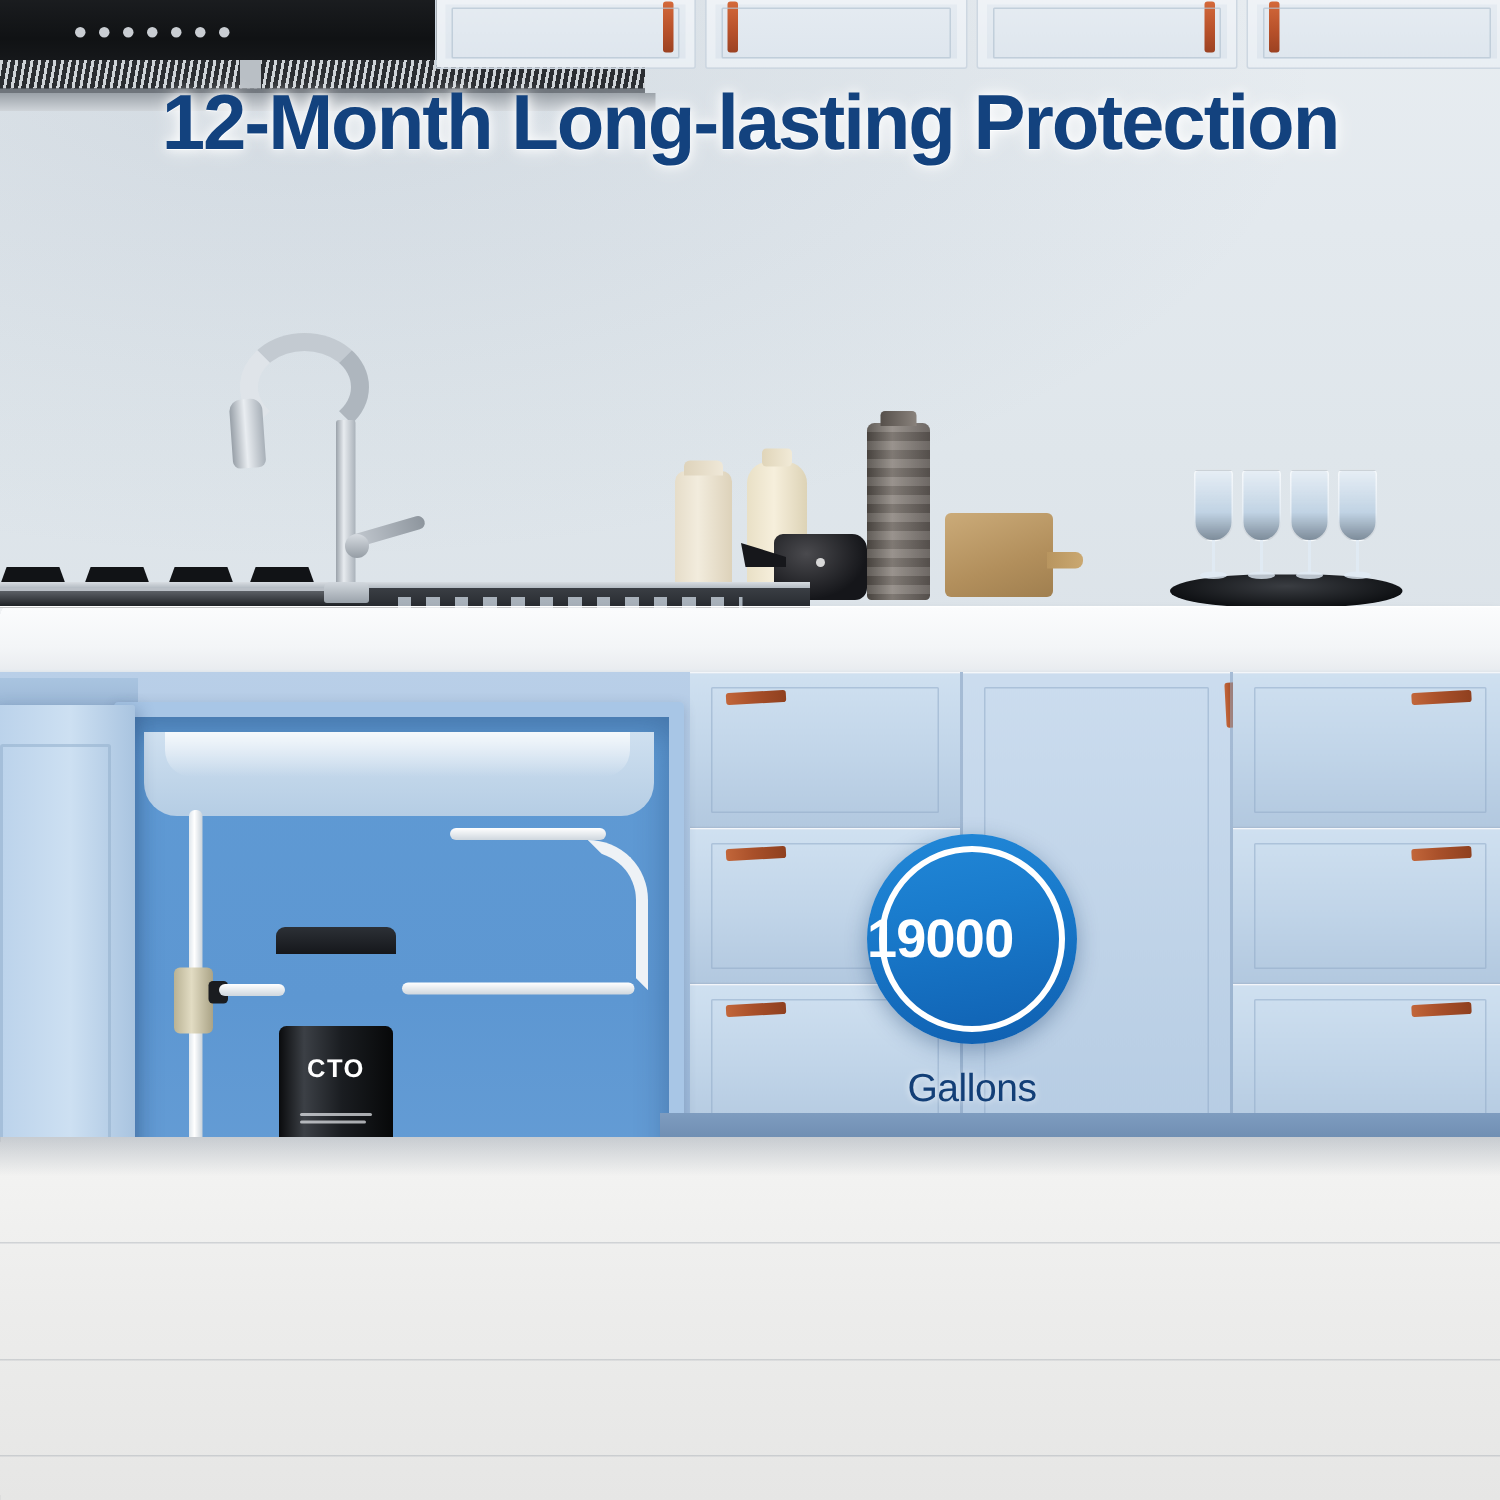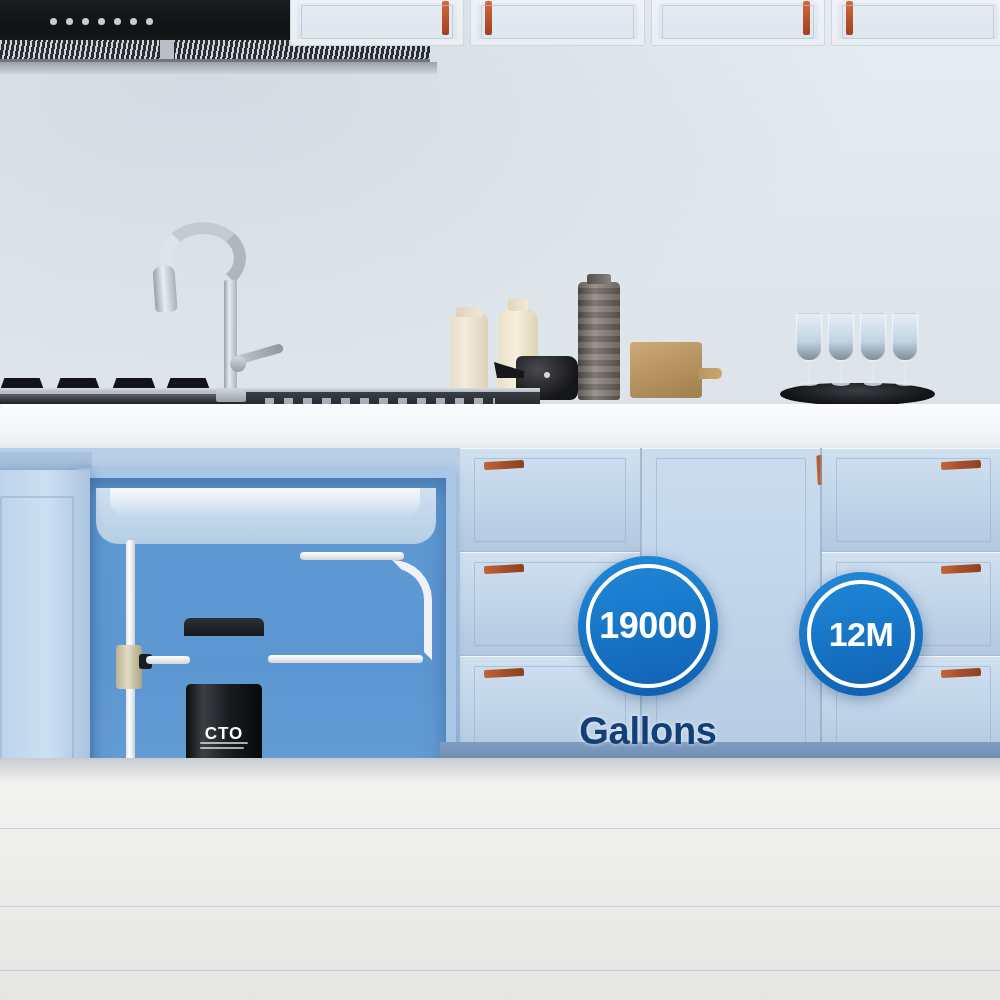--- a/index.html
+++ b/index.html
@@ -280,21 +280,21 @@
   .f-port-l { position:absolute; left:-12px; top:30px; width:16px; height:14px;
     background:linear-gradient(180deg,#303439,#16181c); border-radius:3px; }
   .f-port-r { position:absolute; right:-12px; top:30px; width:16px; height:14px;
     background:linear-gradient(180deg,#303439,#16181c); border-radius:3px; }
   .f-body {
     position:absolute; left:8px; top:66px; width:76px; height:230px;
     background:linear-gradient(90deg,#0a0b0d 0%,#3c4046 22%,#1a1d21 55%,#070809 100%);
     border-radius:5px 5px 9px 9px;
   }
   .f-cto {
-    position:absolute; left:0; right:0; top:40px; text-align:center;
+    position:absolute; left:0; right:0; top:19px; text-align:center;
     color:#ffffff; font-size:17px; font-weight:700; letter-spacing:1px;
   }
   .f-fine { position:absolute; left:14px; right:14px; top:58px; }
   .f-fine i {
     display:block; height:2px; margin:0 0 3px 0;
     background:rgba(228,232,236,.72); border-radius:1px;
   }
   .f-fine .g { margin-bottom:9px; }
   .f-shadow {
     position:absolute; left:168px; top:890px; width:112px; height:26px;
@@ -334,35 +334,35 @@
 
   
   .badges { position:absolute; left:520px; top:556px; width:440px; height:230px; }
   .badge-group { position:absolute; text-align:center; }
   .badge-group.g1 { left:28px; top:0; width:200px; }
   .badge-group.g2 { left:250px; top:16px; width:182px; }
   .circle {
     width:140px; height:140px; margin:0 auto; border-radius:50%;
     background:linear-gradient(170deg,#2288d8 0%,#1a7ccd 35%,#0f5fb0 100%);
     box-shadow:0 4px 14px rgba(12,50,95,.35);
-    display:flex; align-items:center; justify-content:center;
+    display:flex; align-items:center; 
     position:relative;
   }
   .circle.sm { width:124px; height:124px; }
   .circle::before {
     content:""; position:absolute; inset:8px; border-radius:50%;
     border:4px solid #ffffff;
   }
   .circle span {
     position:relative; color:#ffffff; font-weight:700; letter-spacing:-.5px;
     font-size:36px; line-height:1;
   }
   .circle.sm span { font-size:34px; }
   .badge-cap {
-    margin-top:14px; color:#133f77; font-size:38px; font-weight:700; letter-spacing:-.3px;
+    margin-top:14px; color:#133f77; font-size:26px; font-weight:400; letter-spacing:-.3px;
     text-shadow:0 0 5px rgba(255,255,255,.7);
   }
 </style>
 </head>
 <body>
 
 <div class="stage">
 
   <div class="wall"></div>
   <div class="wall-shadow"></div>
@@ -532,28 +532,26 @@
   </div>
 
   <div class="toe-kick"></div>
   <div class="floor">
     <div class="floor-seam" style="top:70px;"></div>
     <div class="floor-seam" style="top:148px;"></div>
     <div class="floor-seam" style="top:212px;"></div>
   </div>
   <div class="floor-shadow"></div>
 
+  <div class="headline">12-Month Long-lasting Protection</div>
 
   <div class="badges">
     <div class="badge-group g1">
       <div class="circle">
         <span>19000</span>
       </div>
       <div class="badge-cap">Gallons</div>
     </div>
     <div class="badge-group g2">
-      <div class="circle sm">
-        <span>12M</span>
-      </div>
     </div>
   </div>
 
 </div>
 
 </body></html>

